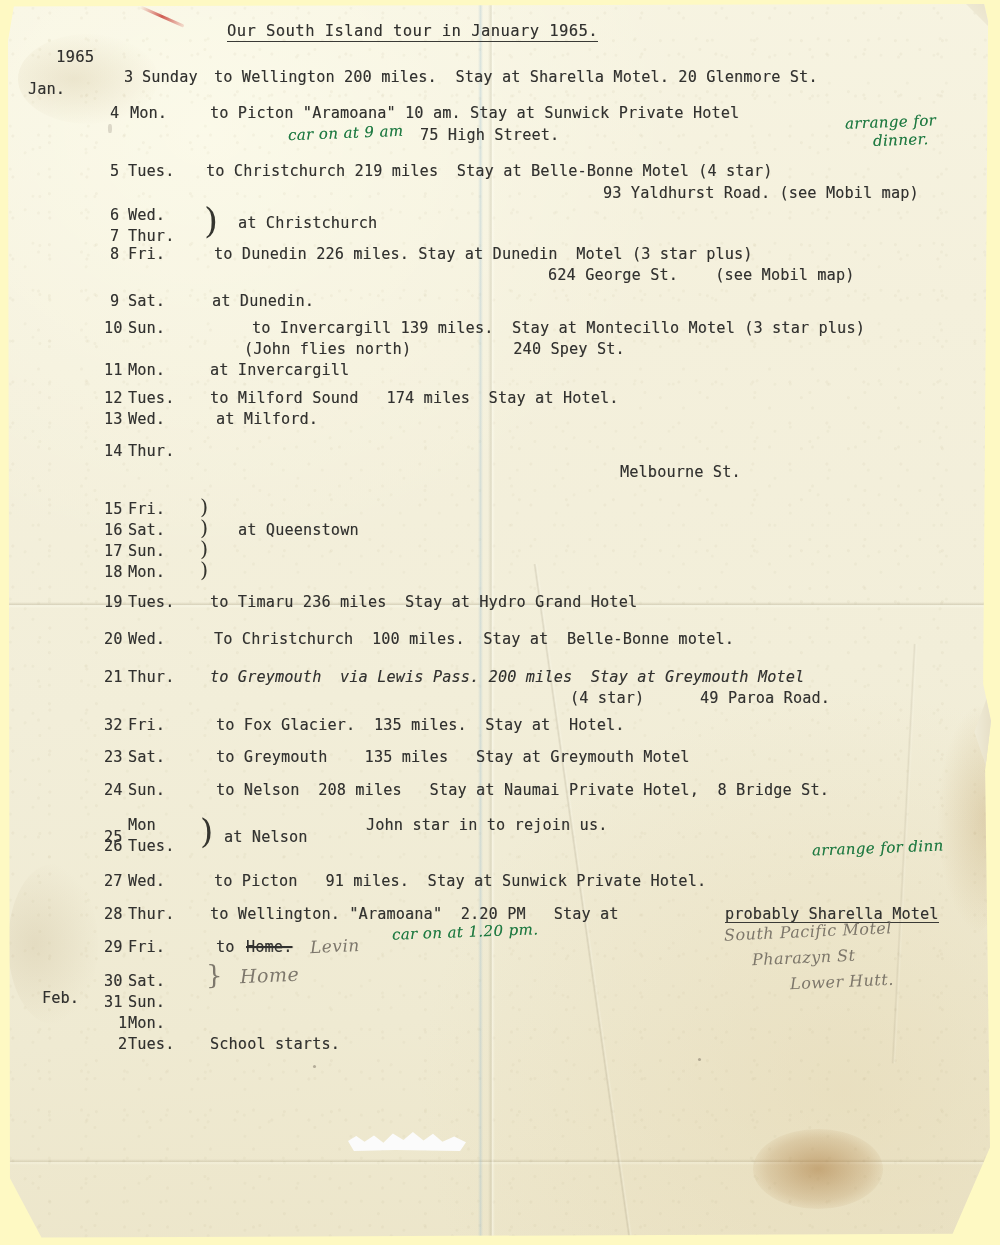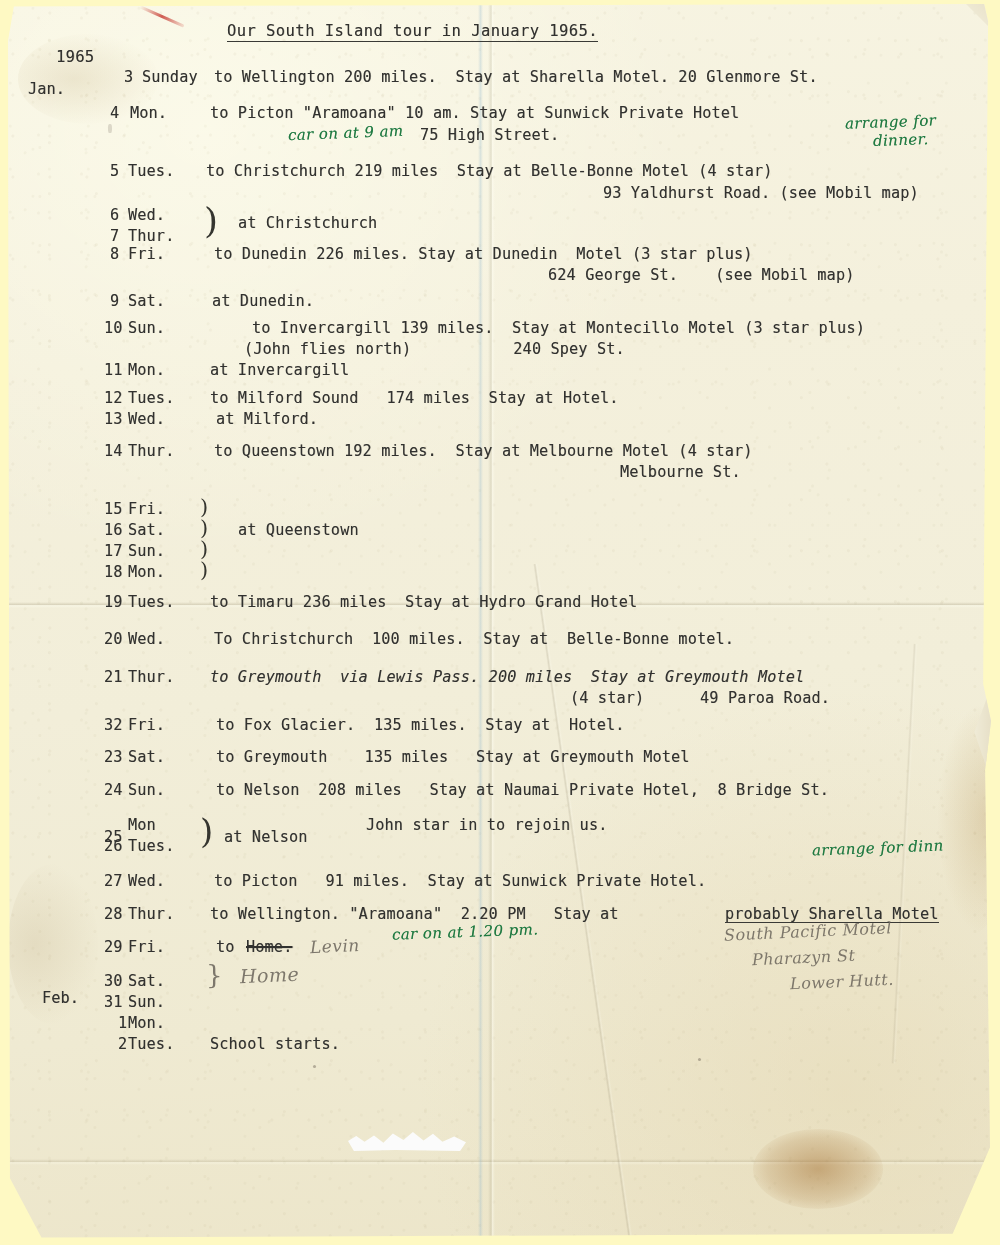--- a/index.html
+++ b/index.html
@@ -262,21 +262,20 @@
     <div class="tl" style="left:104px; top:391px;">12</div>
     <div class="tl" style="left:128px; top:391px;">Tues.</div>
     <div class="tl" style="left:210px; top:391px;">to Milford Sound   174 miles  Stay at Hotel.</div>
 
     <div class="tl" style="left:104px; top:412px;">13</div>
     <div class="tl" style="left:128px; top:412px;">Wed.</div>
     <div class="tl" style="left:216px; top:412px;">at Milford.</div>
 
     <div class="tl" style="left:104px; top:444px;">14</div>
     <div class="tl" style="left:128px; top:444px;">Thur.</div>
-    <div class="tl" style="left:214px; top:444px;">to Queenstown 192 miles.  Stay at Melbourne Motel (4 star)</div>
     <div class="tl" style="left:620px; top:465px;">Melbourne St.</div>
 
     <div class="tl" style="left:104px; top:502px;">15</div>
     <div class="tl" style="left:128px; top:502px;">Fri.</div>
     <div class="tl" style="left:104px; top:523px;">16</div>
     <div class="tl" style="left:128px; top:523px;">Sat.</div>
     <div class="tl" style="left:104px; top:544px;">17</div>
     <div class="tl" style="left:128px; top:544px;">Sun.</div>
     <div class="tl" style="left:104px; top:565px;">18</div>
     <div class="tl" style="left:128px; top:565px;">Mon.</div>

